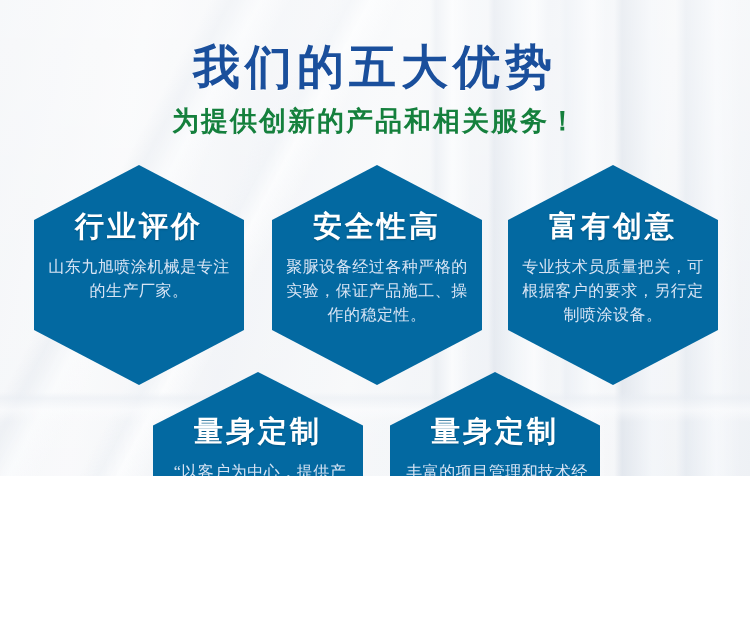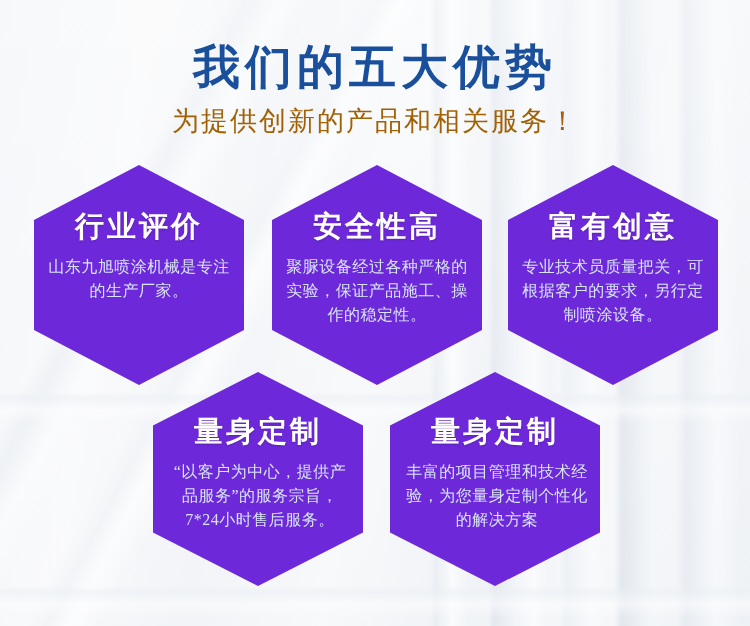--- a/index.html
+++ b/index.html
@@ -9,21 +9,21 @@
   body {
     width: 750px;
     height: 626px;
     overflow: hidden;
     font-family: "Liberation Serif", "DejaVu Serif", serif;
   }
 
   #page {
     position: relative;
     width: 750px;
-    height: 626px;
+    height: 476px;
     overflow: hidden;
     background: #f3f5f8;
   }
 
   
   .bg-layer {
     position: absolute;
     inset: 0;
     pointer-events: none;
   }
@@ -128,28 +128,28 @@
     letter-spacing: 5px;
     font-weight: bold;
     color: #1a4f9c;
     text-shadow: 0 1px 0 rgba(255,255,255,.6);
   }
   .sub-title {
     margin-top: 8px;
     font-size: 27px;
     line-height: 34px;
     letter-spacing: 2px;
-    font-weight: normal;
-    color: #a16207;
+    font-weight: bold;
+    color: #15803d;
   }
 
   
   .hex {
     position: absolute;
-    background: #6d28d9;
+    background: #0369a1;
     -webkit-clip-path: polygon(50% 0%, 100% 25%, 100% 75%, 50% 100%, 0% 75%, 0% 25%);
     clip-path: polygon(50% 0%, 100% 25%, 100% 75%, 50% 100%, 0% 75%, 0% 25%);
     box-sizing: border-box;
     text-align: center;
     overflow: hidden;
   }
   .hex-title {
     color: #ffffff;
     font-weight: bold;
     font-size: 29px;

